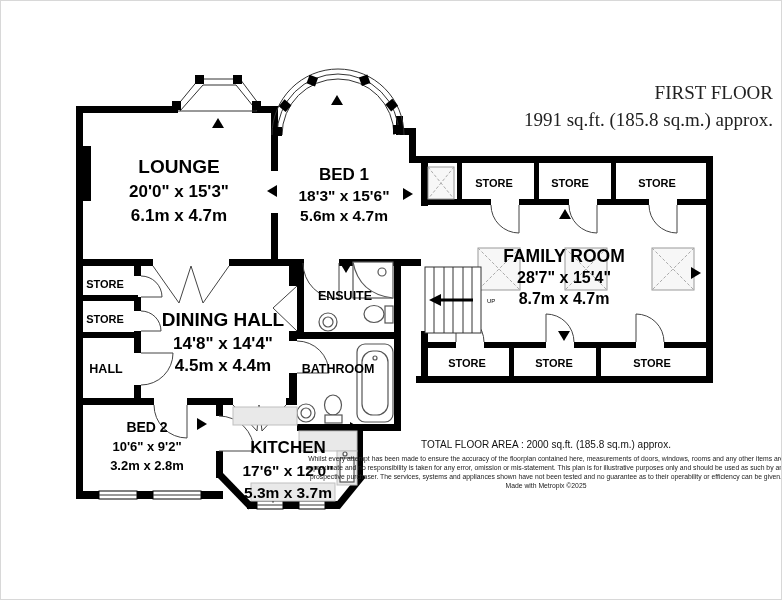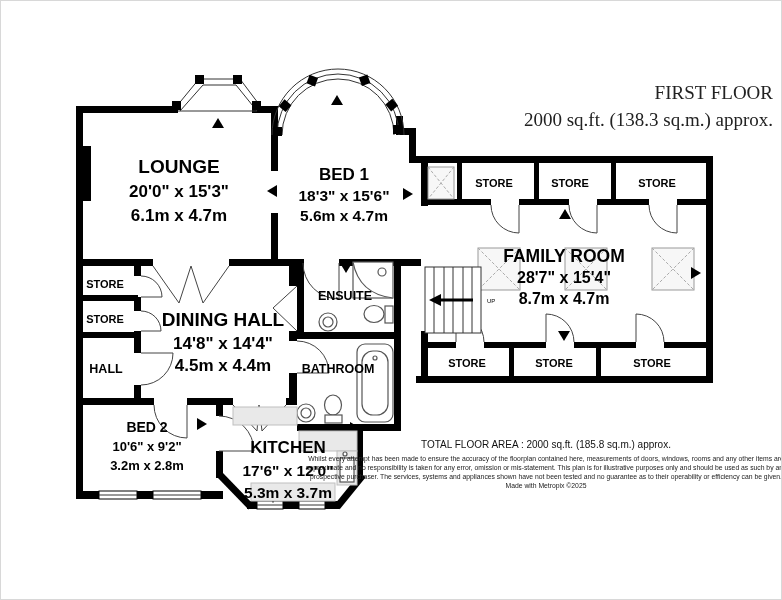--- a/index.html
+++ b/index.html
@@ -303,21 +303,21 @@
       <text class="store-label" x="569" y="186">STORE</text>
       <text class="store-label" x="656" y="186">STORE</text>
       <text class="store-label" x="466" y="366">STORE</text>
       <text class="store-label" x="553" y="366">STORE</text>
       <text class="store-label" x="651" y="366">STORE</text>
     </g>
   </svg>
 
   <div id="title-block">
     <div>FIRST FLOOR</div>
-    <div>2000 sq.ft. (138.3 sq.m.) approx.</div>
+    <div>1991 sq.ft. (185.8 sq.m.) approx.</div>
   </div>
 
   <div id="footer-block">
     <div id="footer-total">TOTAL FLOOR AREA : 2000 sq.ft. (185.8 sq.m.) approx.</div>
     <div id="footer-disclaimer">Whilst every attempt has been made to ensure the accuracy of the floorplan contained here, measurements of doors, windows, rooms and any other items are approximate and no responsibility is taken for any error, omission or mis-statement. This plan is for illustrative purposes only and should be used as such by any prospective purchaser. The services, systems and appliances shown have not been tested and no guarantee as to their operability or efficiency can be given.</div>
     <div id="footer-credit">Made with Metropix ©2025</div>
   </div>
 
 </div>
 

